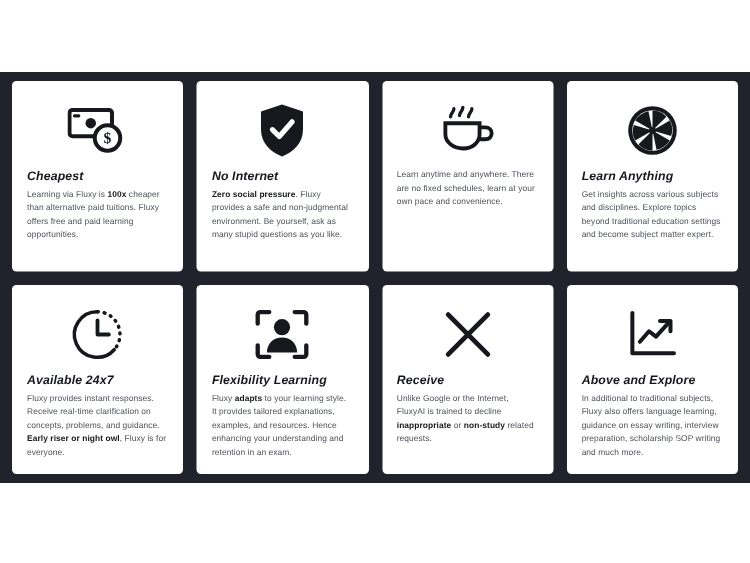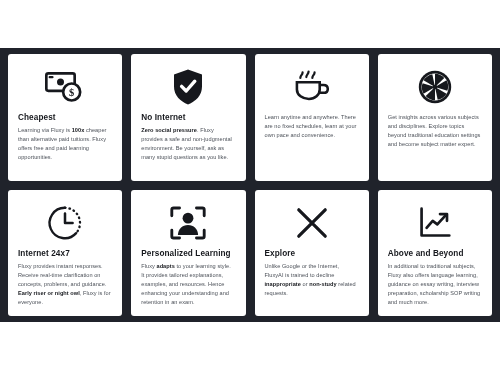--- a/index.html
+++ b/index.html
@@ -45,20 +45,21 @@
   }
   .icon-wrap svg{display:block;}
 
   .card-title{
     font-size:8.2px;
     font-weight:bold;
     color:#16181d;
     letter-spacing:.1px;
     margin:0 0 4px 0;
     line-height:1.1;
+    font-style:italic;
   }
   .card-body{
     font-size:5.6px;
     line-height:1.62;
     color:#4c5159;
     margin:0;
     letter-spacing:.05px;
   }
   .card-body b{color:#16181d;font-weight:bold;}
 </style>
@@ -112,64 +113,65 @@
         <path d="M20 20 L20 5.2 C24.2 5.2 28 7 30.3 9.9 Z"></path>
         <path d="M20 20 L32.8 12.6 C34.9 16.2 35.2 20.5 33.8 24.1 Z"></path>
         <path d="M20 20 L32.8 27.4 C30.7 31 27 33.4 23 34.3 Z"></path>
         <path d="M20 20 L20 34.8 C15.8 34.8 12 33 9.7 30.1 Z"></path>
         <path d="M20 20 L7.2 27.4 C5.1 23.8 4.8 19.5 6.2 15.9 Z"></path>
         <path d="M20 20 L7.2 12.6 C9.3 9 13 6.6 17 5.7 Z"></path>
       </g>
       <circle cx="20" cy="20" r="2.6" fill="#16181d"></circle>
     </svg>
         </div>
+        <div class="card-title">Learn Anything</div>
         <p class="card-body"><span>Get insights across various subjects and disciplines. Explore topics beyond traditional education settings and become subject matter expert.</span></p>
       </div>
       <div class="card">
         <div class="icon-wrap">
           <svg width="38" height="38" viewBox="0 0 42 42" fill="none">
       <path d="M21 4.2 A16.8 16.8 0 1 0 33.3 32.2" stroke="#16181d" stroke-width="2.6" fill="none" stroke-linecap="round"></path>
       <path d="M21 4.2 A16.8 16.8 0 0 1 33.3 32.2" stroke="#16181d" stroke-width="2.6" fill="none" stroke-linecap="round" stroke-dasharray="0.6 4.4"></path>
       <path d="M21 10.6 V21 H29.4" stroke="#16181d" stroke-width="2.8" stroke-linecap="round" stroke-linejoin="round" fill="none"></path>
     </svg>
         </div>
-        <div class="card-title">Internet 24x7</div>
+        <div class="card-title">Available 24x7</div>
         <p class="card-body"><span>Fluxy provides instant responses. Receive real-time clarification on concepts, problems, and guidance. </span><b>Early riser or night owl</b><span>, Fluxy is for everyone.</span></p>
       </div>
       <div class="card">
         <div class="icon-wrap">
           <svg width="38" height="36" viewBox="0 0 42 40" fill="none">
       <g stroke="#16181d" stroke-width="3.2" stroke-linecap="round" fill="none">
         <path d="M3 12 V5.4 C3 4.3 3.9 3.4 5 3.4 H11.6"></path>
         <path d="M39 12 V5.4 C39 4.3 38.1 3.4 37 3.4 H30.4"></path>
         <path d="M3 28 V34.6 C3 35.7 3.9 36.6 5 36.6 H11.6"></path>
         <path d="M39 28 V34.6 C39 35.7 38.1 36.6 37 36.6 H30.4"></path>
       </g>
       <circle cx="21" cy="14.6" r="6" fill="#16181d"></circle>
       <path d="M9.8 33.4 C9.8 26.6 14.8 22.2 21 22.2 C27.2 22.2 32.2 26.6 32.2 33.4 Z" fill="#16181d"></path>
     </svg>
         </div>
-        <div class="card-title">Personalized Learning</div>
+        <div class="card-title">Flexibility Learning</div>
         <p class="card-body"><span>Fluxy </span><b>adapts</b><span> to your learning style. It provides tailored explanations, examples, and resources. Hence enhancing your understanding and retention in an exam.</span></p>
       </div>
       <div class="card">
         <div class="icon-wrap">
           <svg width="34" height="34" viewBox="0 0 36 36" fill="none">
       <path d="M4 4 L32 32 M32 4 L4 32" stroke="#16181d" stroke-width="3.4" stroke-linecap="round"></path>
     </svg>
         </div>
-        <div class="card-title">Explore</div>
+        <div class="card-title">Receive</div>
         <p class="card-body"><span>Unlike Google or the Internet, FluxyAI is trained to decline </span><b>inappropriate</b><span> or </span><b>non-study</b><span> related requests.</span></p>
       </div>
       <div class="card">
         <div class="icon-wrap">
           <svg width="36" height="34" viewBox="0 0 40 38" fill="none">
       <path d="M5 3 V33 H36" stroke="#16181d" stroke-width="3" stroke-linecap="round" stroke-linejoin="round" fill="none"></path>
       <path d="M10.6 24.4 L17.4 16.6 L22.6 20.6 L32.6 9.6" stroke="#16181d" stroke-width="3" stroke-linecap="round" stroke-linejoin="round" fill="none"></path>
       <path d="M25.6 9 H33.4 V16.6" stroke="#16181d" stroke-width="3" stroke-linecap="round" stroke-linejoin="round" fill="none"></path>
     </svg>
         </div>
-        <div class="card-title">Above and Beyond</div>
+        <div class="card-title">Above and Explore</div>
         <p class="card-body"><span>In additional to traditional subjects, Fluxy also offers language learning, guidance on essay writing, interview preparation, scholarship SOP writing and much more.</span></p>
       </div>
     </div>
 
 </div>
 
 </body></html>

